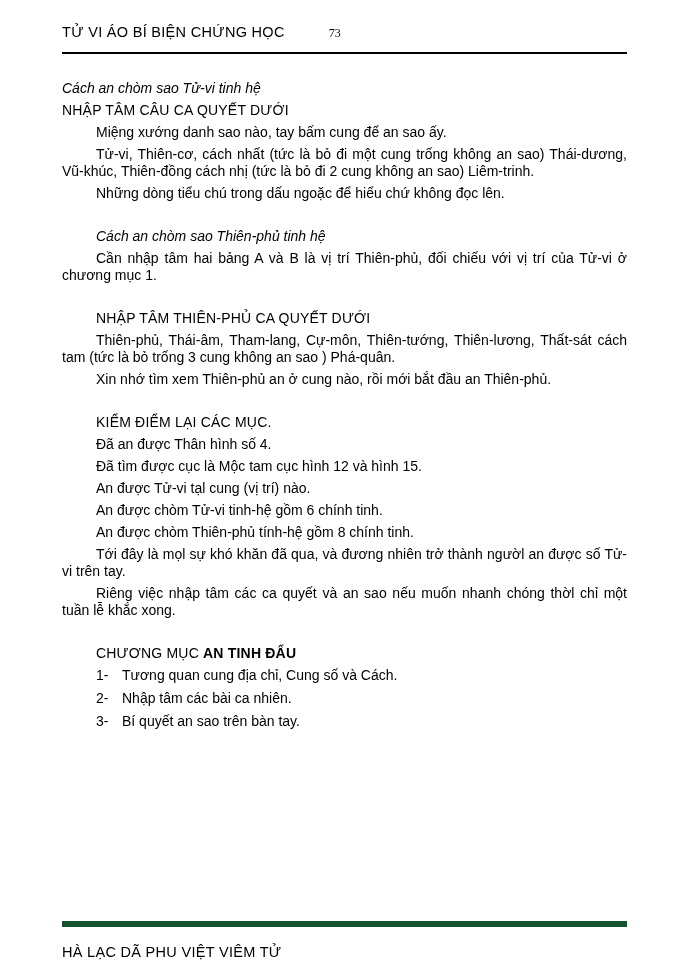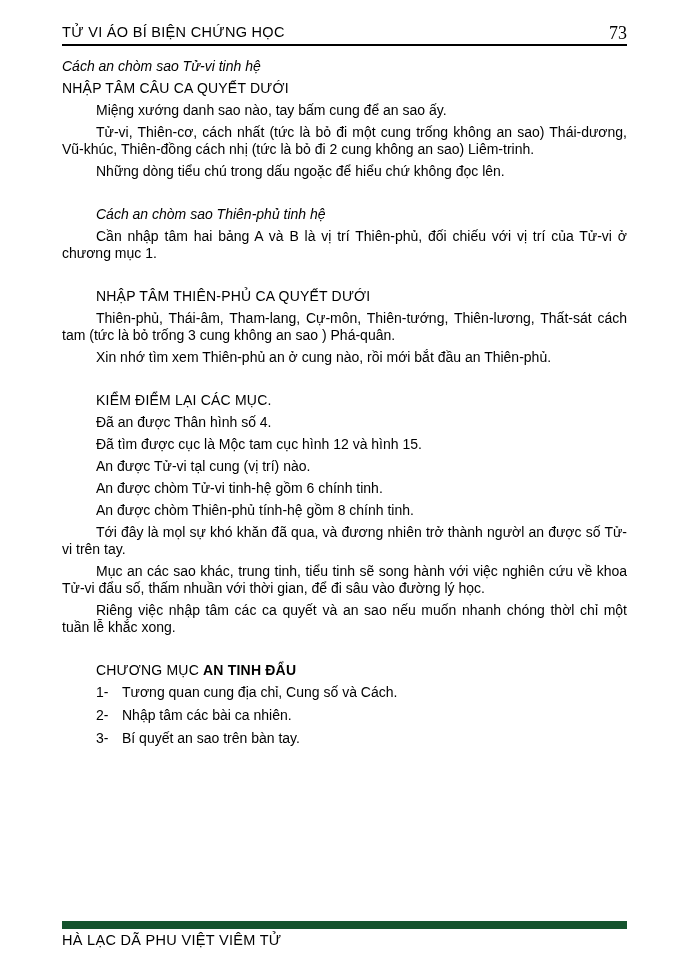--- a/index.html
+++ b/index.html
@@ -15,48 +15,48 @@
     overflow: hidden;
   }
   .inner {
     position: absolute;
     left: 62px;
     top: 24px;
     width: 565px;
   }
   .header {
     display: flex;
-    justify-content: space-between;
     align-items: flex-end;
     border-bottom: 2px solid #000;
-    padding-bottom: 3px;
+    padding-bottom: 11px;
   }
   .header-title { font-size: 14.5px; letter-spacing: 0.3px; }
   .page-num {
     font-family: "Liberation Serif", serif;
-    font-size: 18px;
+    font-size: 12px;
     line-height: 15px;
+    margin-left: 44px;
   }
-  .content { margin-top: 12px; }
+  .content { margin-top: 26px; }
   p { margin: 0 0 5px 0; }
   .ind  { text-indent: 34px; }
   .just { text-align: justify; }
   .it   { font-style: italic; }
   .caps { letter-spacing: 0.2px; }
   .sec  { margin-top: 26px; }
   .b    { font-weight: bold; }
   .li   { margin: 0 0 6px 34px; }
   .num  { display: inline-block; min-width: 26px; }
   .footer {
     position: absolute;
     left: 62px;
     top: 921px;
     width: 565px;
-    border-top: 8px solid #14532d;
-    padding-top: 3px;
+    border-top: 6px solid #14532d;
+    padding-top: 17px;
     font-size: 14.5px;
     letter-spacing: 0.3px;
   }
 </style>
 </head>
 <body>
 
 <div class="page">
   <div class="inner">
 
@@ -79,21 +79,20 @@
       <p class="ind just">Thiên-phủ, Thái-âm, Tham-lang, Cự-môn, Thiên-tướng, Thiên-lương, Thất-sát cách tam (tức là bỏ trống 3 cung không an sao ) Phá-quân.</p>
       <p class="ind">Xin nhớ tìm xem Thiên-phủ an ở cung nào, rồi mới bắt đầu an Thiên-phủ.</p>
 
       <p class="caps ind sec">KIỂM ĐIỂM LẠI CÁC MỤC.</p>
       <p class="ind">Đã an được Thân hình số 4.</p>
       <p class="ind">Đã tìm được cục là Mộc tam cục hình 12 và hình 15.</p>
       <p class="ind">An được Tử-vi tạl cung (vị trí) nào.</p>
       <p class="ind">An được chòm Tử-vi tinh-hệ gồm 6 chính tinh.</p>
       <p class="ind">An được chòm Thiên-phủ tính-hệ gồm 8 chính tinh.</p>
       <p class="ind just">Tới đây là mọl sự khó khăn đã qua, và đương nhiên trở thành ngườl an được số Tử-vi trên tay.</p>
-      <p class="ind just">Mục an các sao khác, trung tinh, tiểu tinh sẽ song hành với việc nghiên cứu về khoa Tử-vi đẩu số, thấm nhuần với thời gian, để đi sâu vào đường lý học.</p>
       <p class="ind just">Riêng việc nhập tâm các ca quyết và an sao nếu muốn nhanh chóng thờl chỉ một tuần lễ khắc xong.</p>
 
       <p class="caps ind sec"><span>CHƯƠNG MỤC </span><span class="b">AN TINH ĐẨU</span></p>
 
       <p class="li"><span class="num">1-</span><span>Tương quan cung địa chỉ, Cung số và Cách.</span></p>
       <p class="li"><span class="num">2-</span><span>Nhập tâm các bài ca nhiên.</span></p>
       <p class="li"><span class="num">3-</span><span>Bí quyết an sao trên bàn tay.</span></p>
     </div>
   </div>
 

